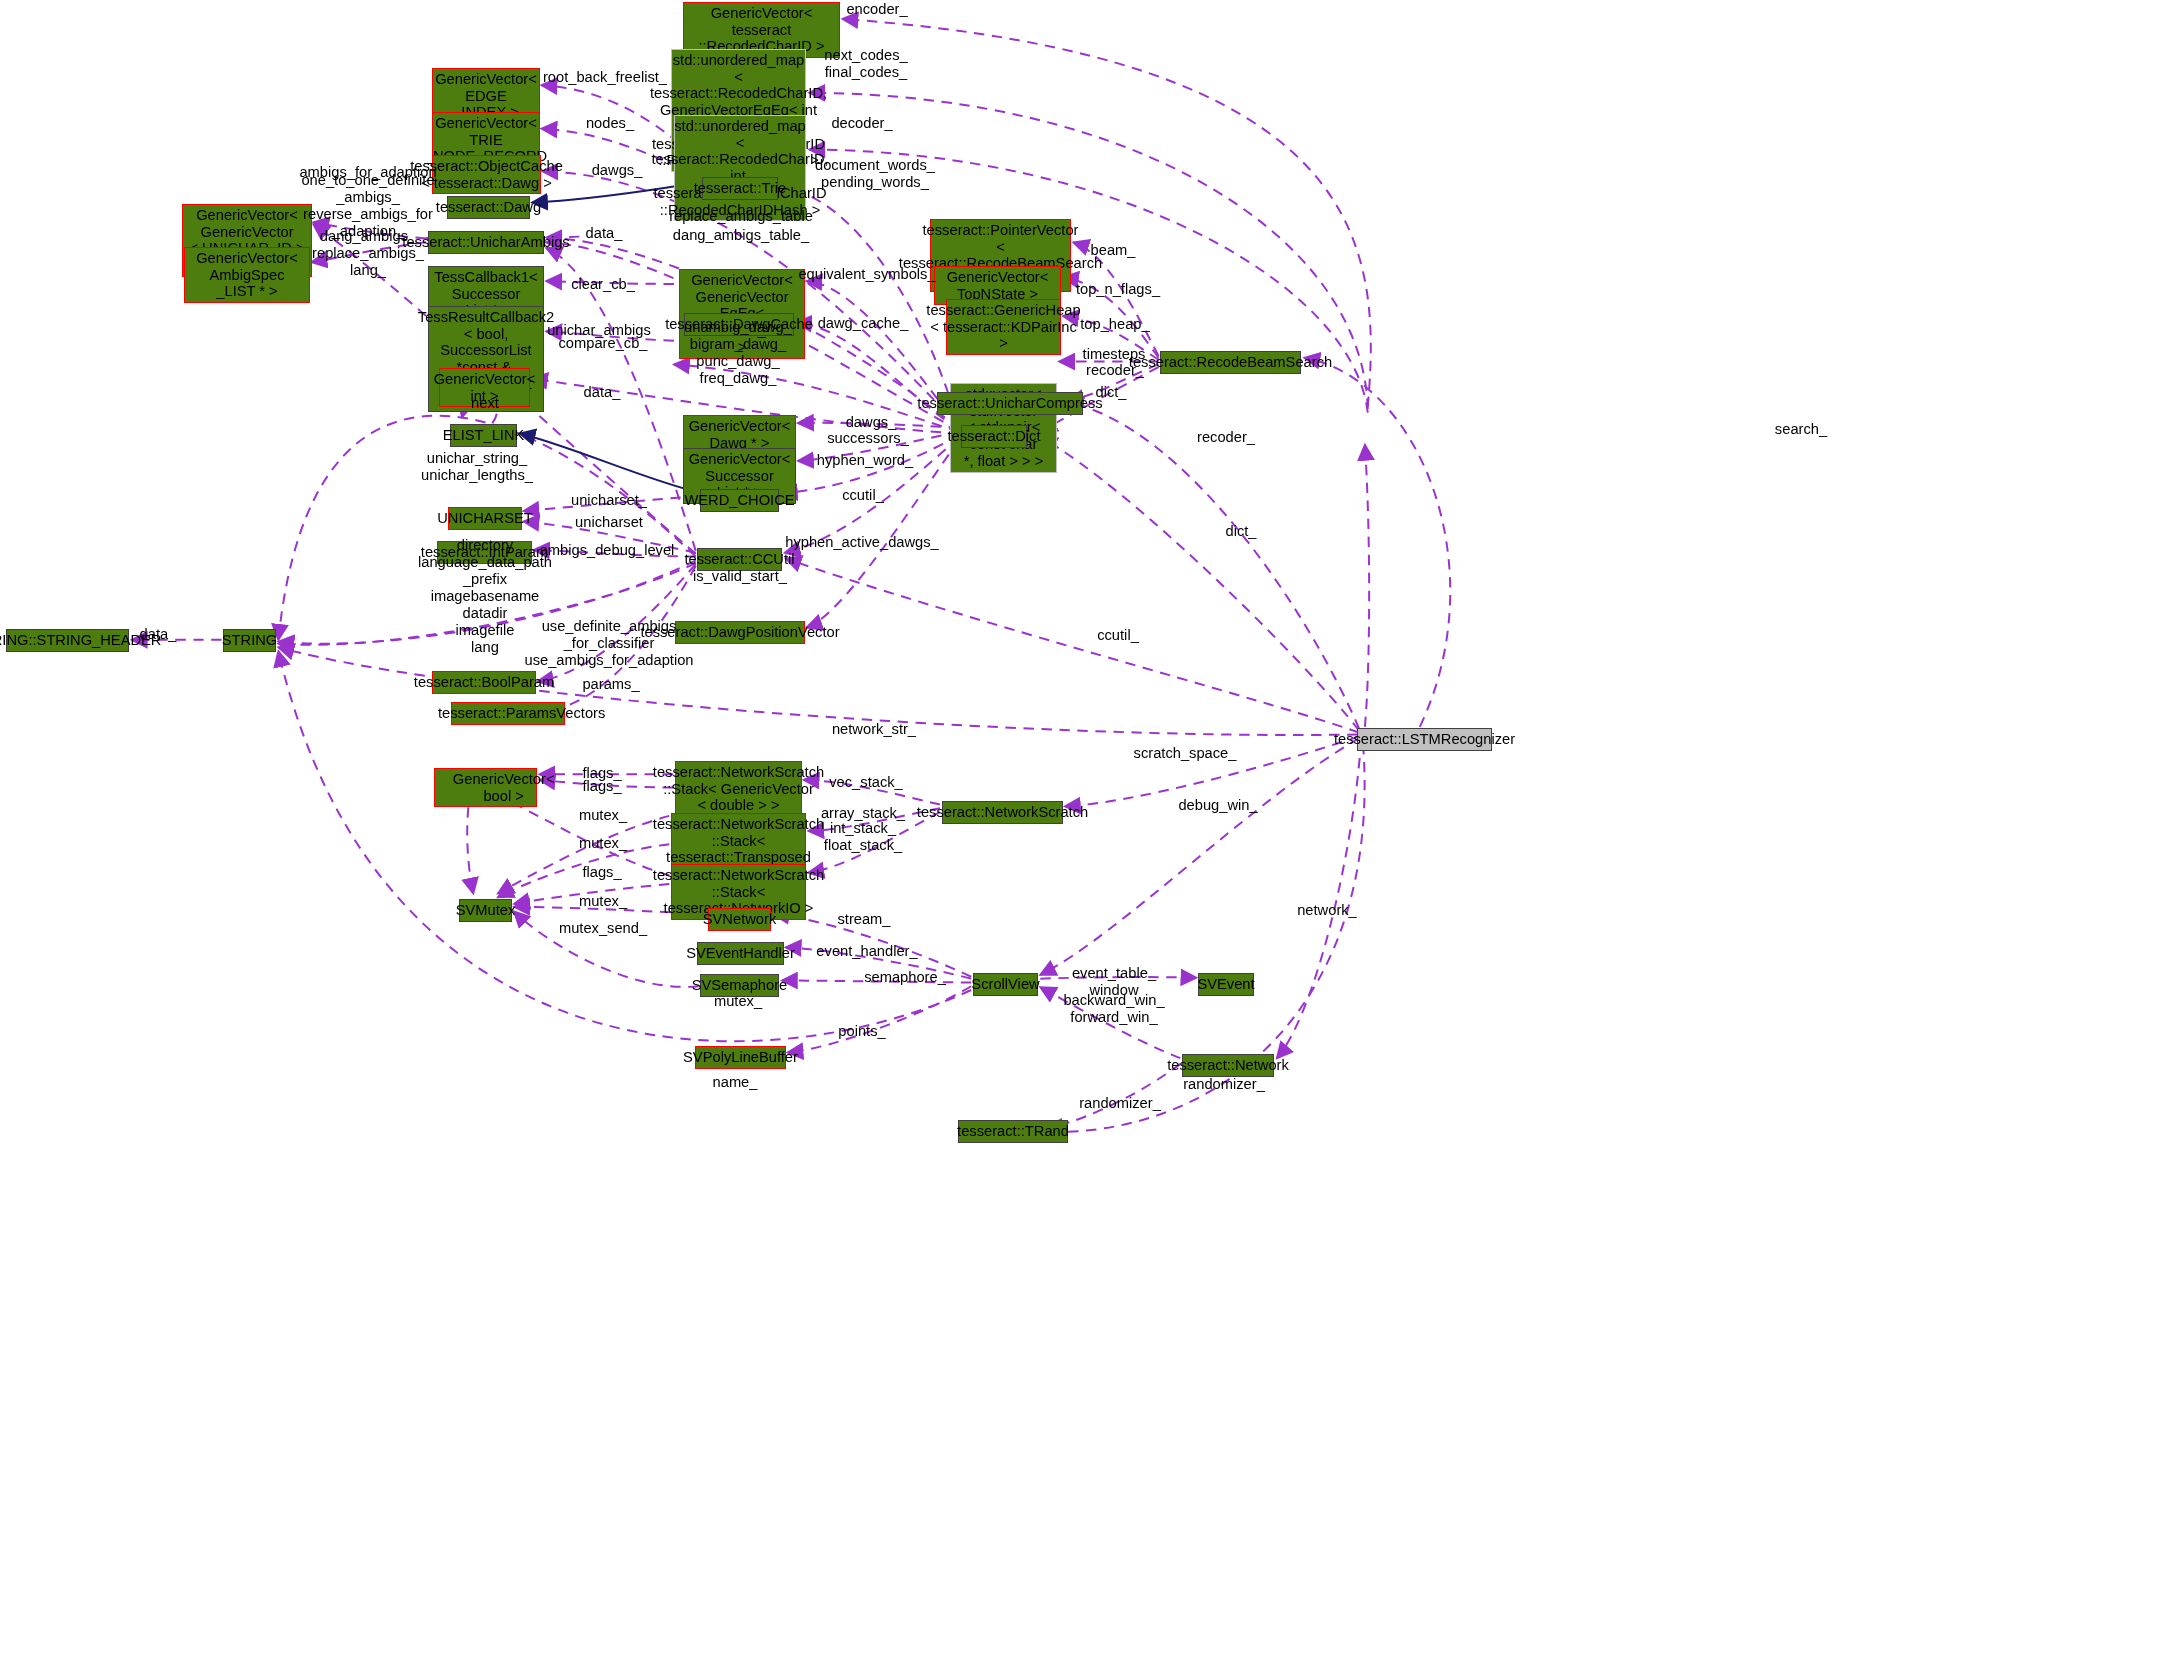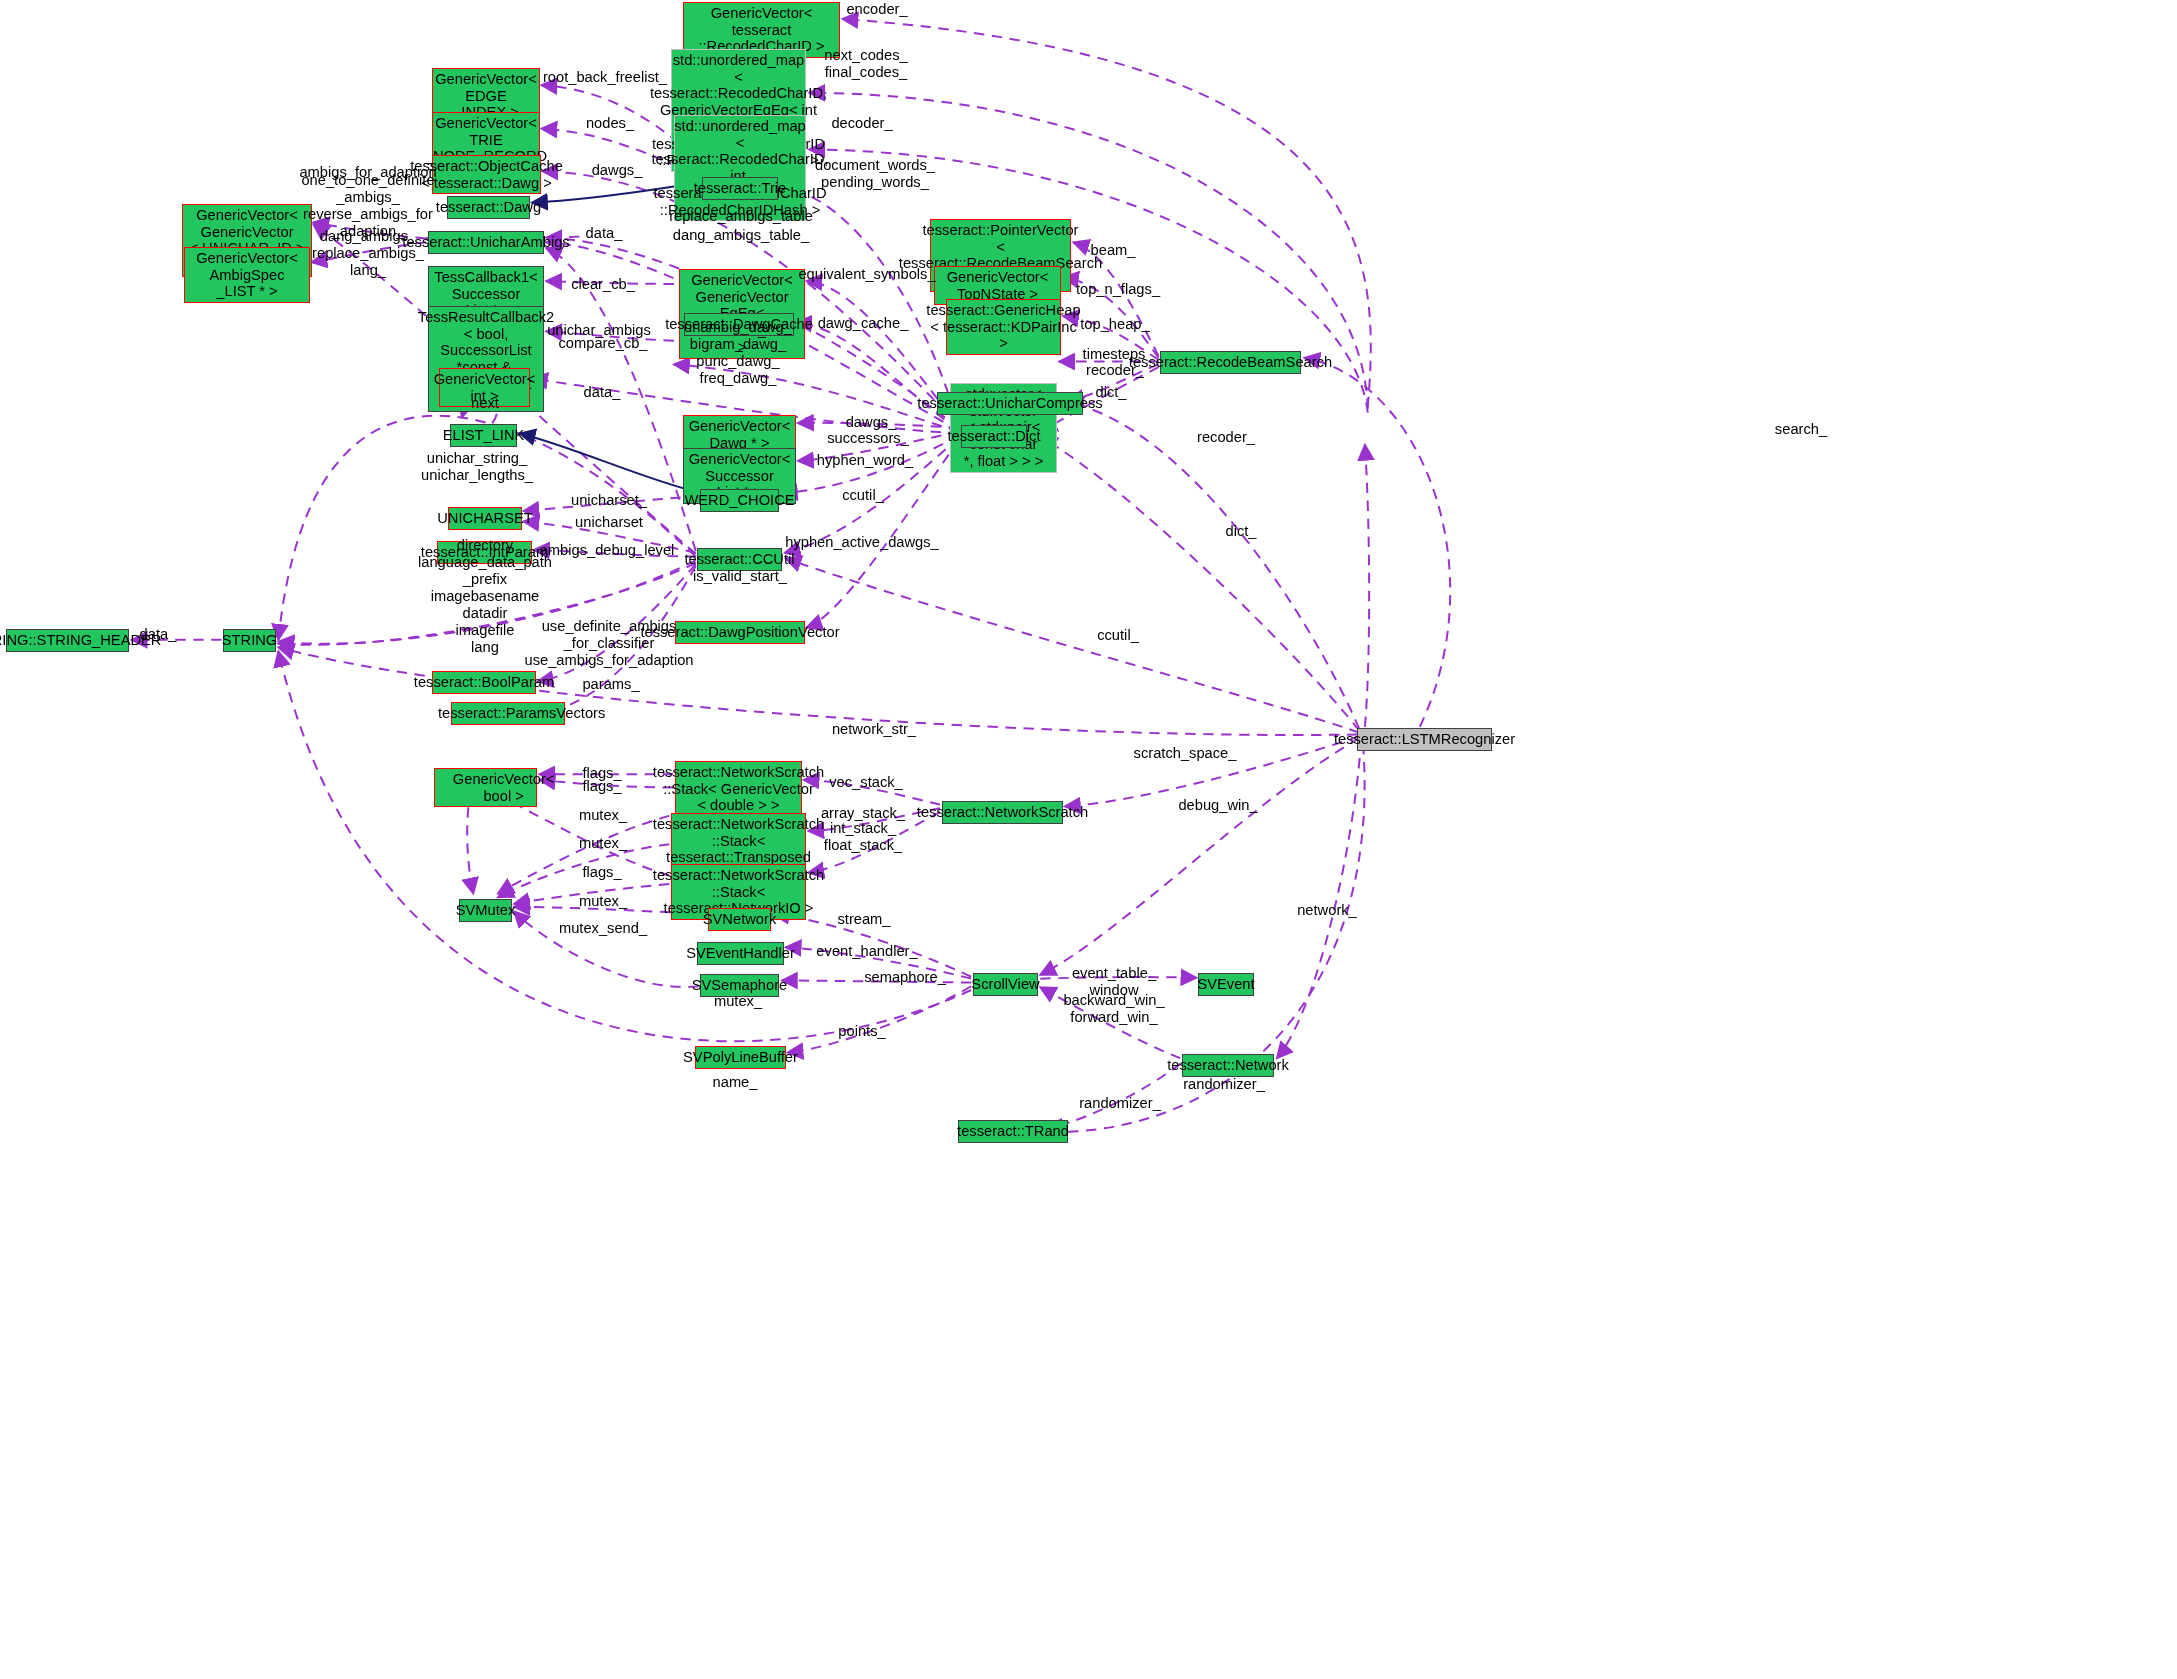--- a/index.html
+++ b/index.html
@@ -1,20 +1,20 @@
 <!DOCTYPE html>
 <html style="font-size:15px"><head>
 <meta charset="utf-8">
 <title>Collaboration diagram</title>
 <style>
   html,body{margin:0;padding:0;background:#ffffff;}
   #canvas{position:relative;width:2178px;height:1680px;background:#ffffff;
           font-family:"Liberation Sans","DejaVu Sans",sans-serif;overflow:hidden;}
   .node{position:absolute;box-sizing:border-box;display:flex;align-items:center;
-        justify-content:center;text-align:center;background:#22c55e;
+        justify-content:center;text-align:center;background:#4d7c0f;
         font-size:14.7px;color:#000000;line-height:1.14;padding:1.9px 4.7px;white-space:pre-line;}
   .node.red{border:1.5px solid #ff0000;}
   .node.black{border:1.5px solid #404040;}
   .node.gray{border:1.5px solid #bfbfbf;}
   .node.focus{border:1.5px solid #404040;background:#c0c0c0;}
   .lbl{position:absolute;font-size:14.7px;color:#000000;text-align:center;
        line-height:1.16;white-space:pre-line;transform:translate(-50%,-50%);}
   svg#wires{position:absolute;left:0;top:0;width:2178px;height:1680px;pointer-events:none;}
   .e{fill:none;stroke:#9a32cd;stroke-width:2.1;stroke-dasharray:11 8;}
   .i{fill:none;stroke:#1a1a6e;stroke-width:2.1;}

